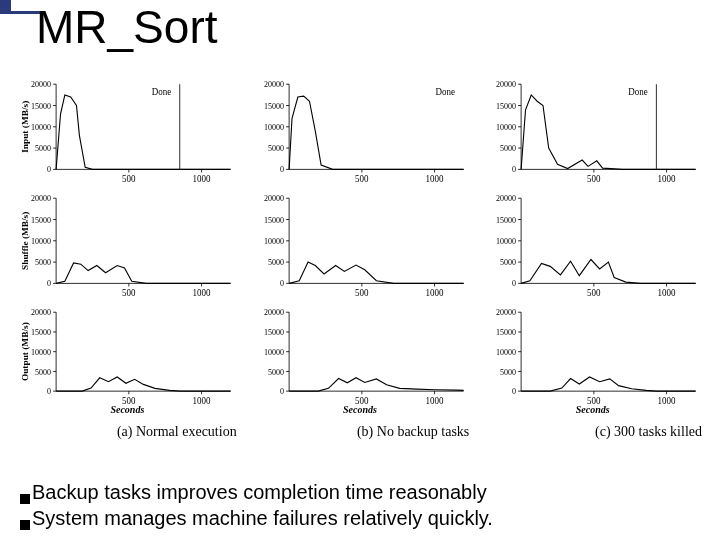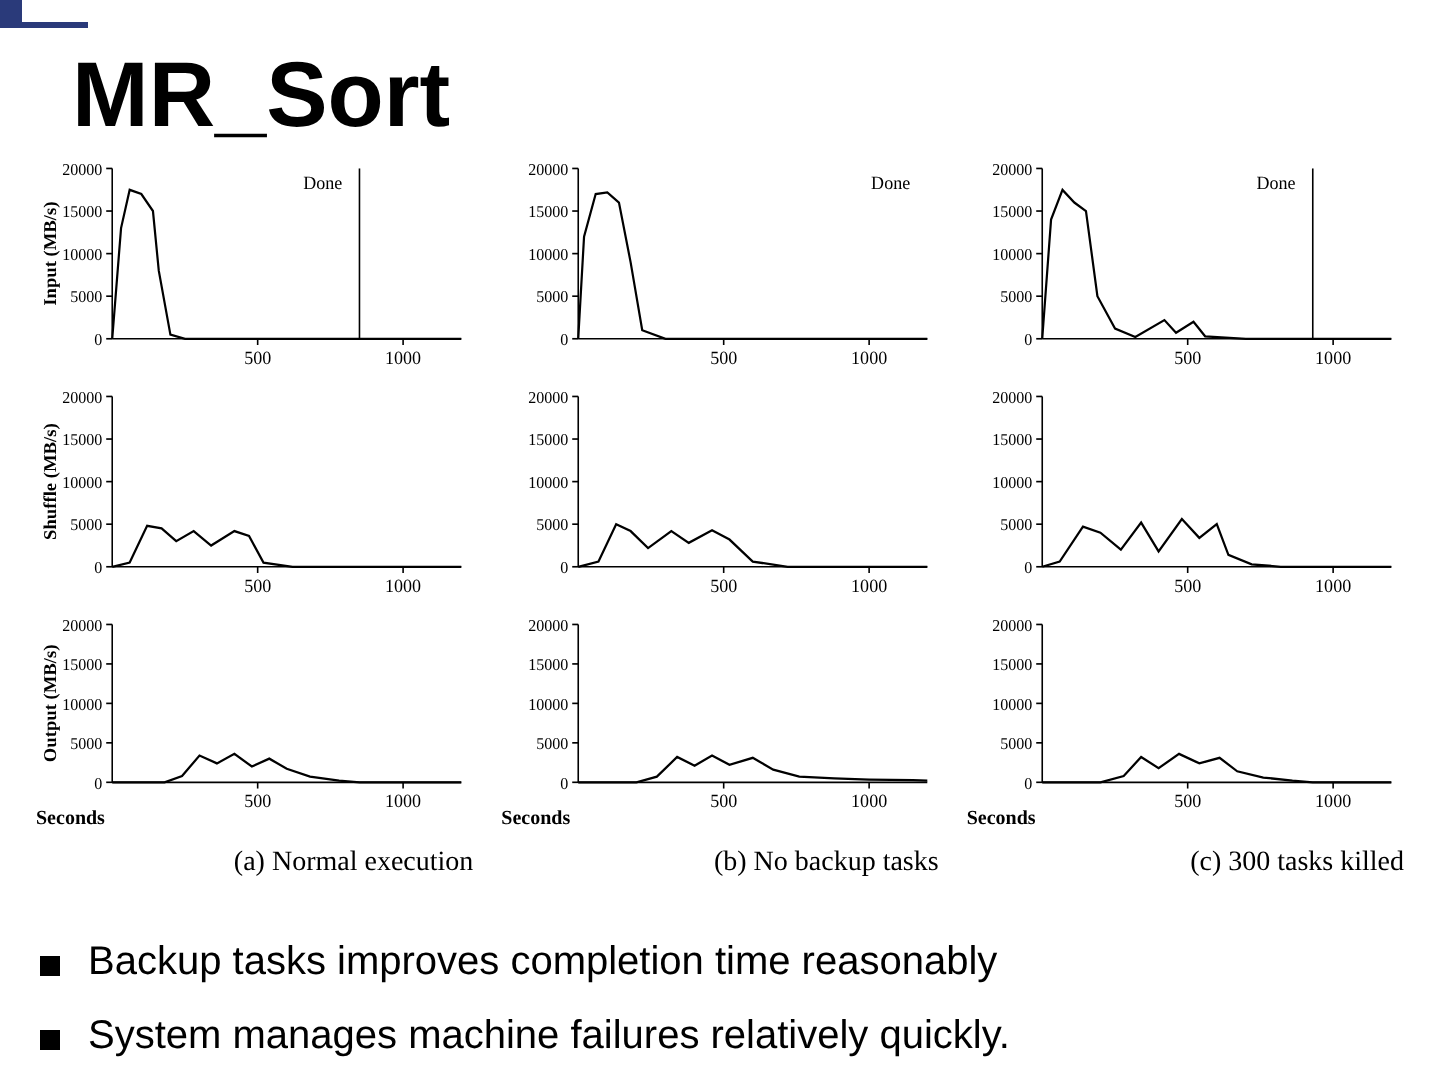--- a/index.html
+++ b/index.html
@@ -22,23 +22,23 @@
     top: 11px; left: 0; width: 44px; height: 3px;
     background: #2a3a7a;
   }
   .top-corner .sq {
     position: absolute;
     top: 0; left: 0; width: 11px; height: 11px;
     background: #2a3a7a;
   }
   .title {
     position: absolute;
-    top: 20px; left: 36px;
+    top: 0; left: 36px;
     font-size: 46px;
-    font-weight: 700;
+    font-weight: 400;
   }
   .charts {
     position: absolute;
     top: 78px; left: 18px;
     width: 684px;
     height: 370px;
     display: grid;
     grid-template-columns: repeat(3, 1fr);
     grid-template-rows: repeat(3, 1fr) 28px;
     column-gap: 14px;
@@ -56,34 +56,36 @@
   .col-caption {
     text-align: right;
     font-size: 14px;
     font-family: 'Times New Roman', Times, serif;
     padding-top: 4px;
   }
   .xlabel {
     position: absolute;
     bottom: -1px;
     left: 0; right: 0;
+    text-align: center;
     font-size: 10px;
     font-weight: 700;
+    font-style: italic;
   }
   .bullets {
     position: absolute;
     left: 20px;
     bottom: 10px;
     font-size: 20px;
   }
   .bullets .row {
     display: flex;
-    align-items: flex-start;
-    gap: 14px;
-    margin-top: 14px;
+    align-items: flex-end;
+    gap: 2px;
+    margin-top: 3px;
   }
   .bullets .marker {
     width: 10px; height: 10px;
     background: #000;
     margin-top: 8px;
     flex: 0 0 auto;
   }
 </style>
 </head>
 <body>

